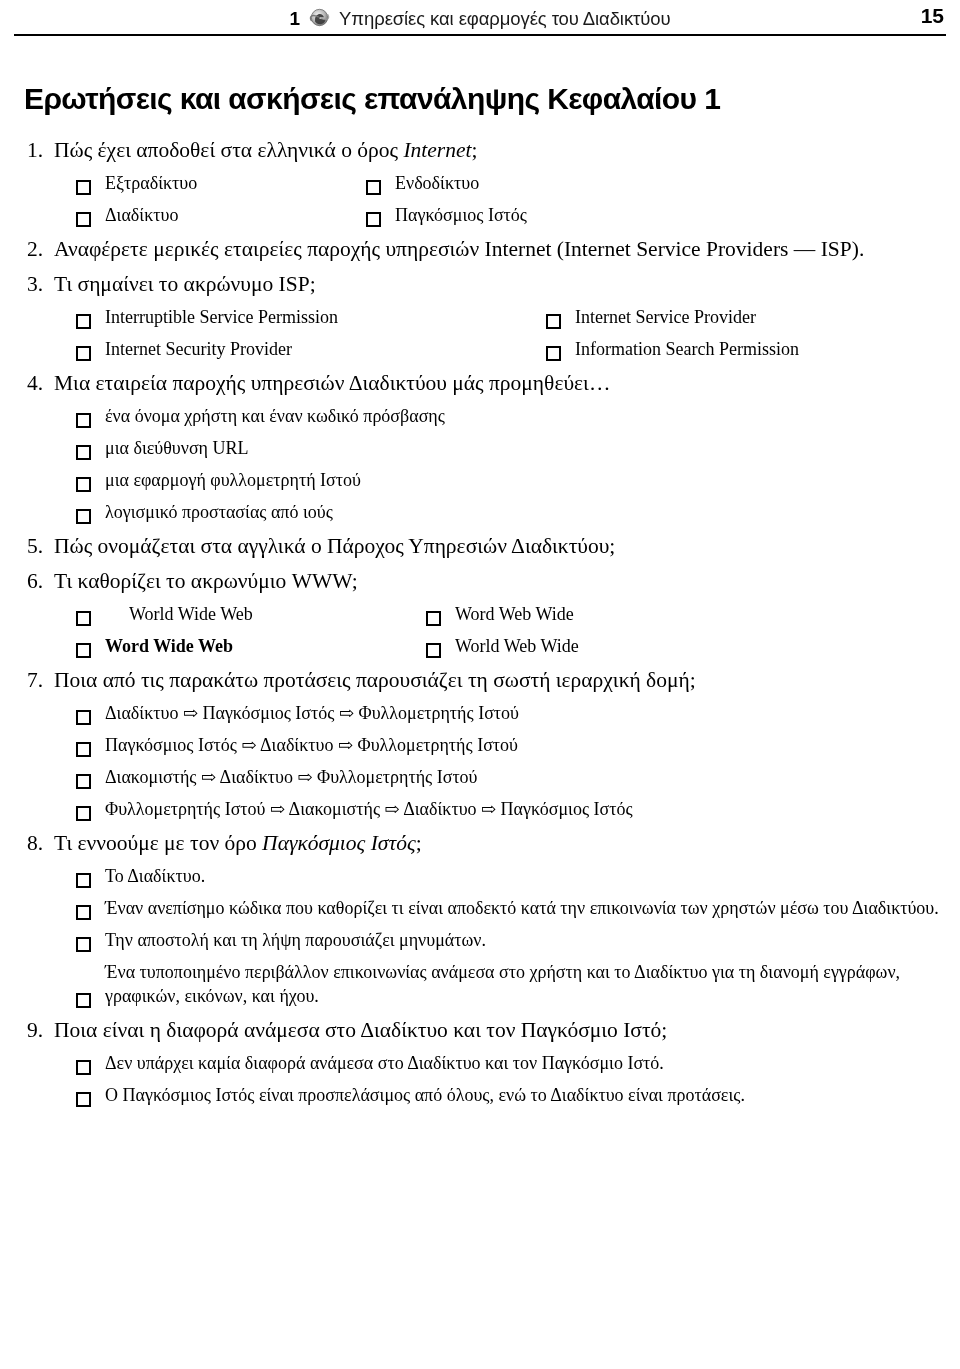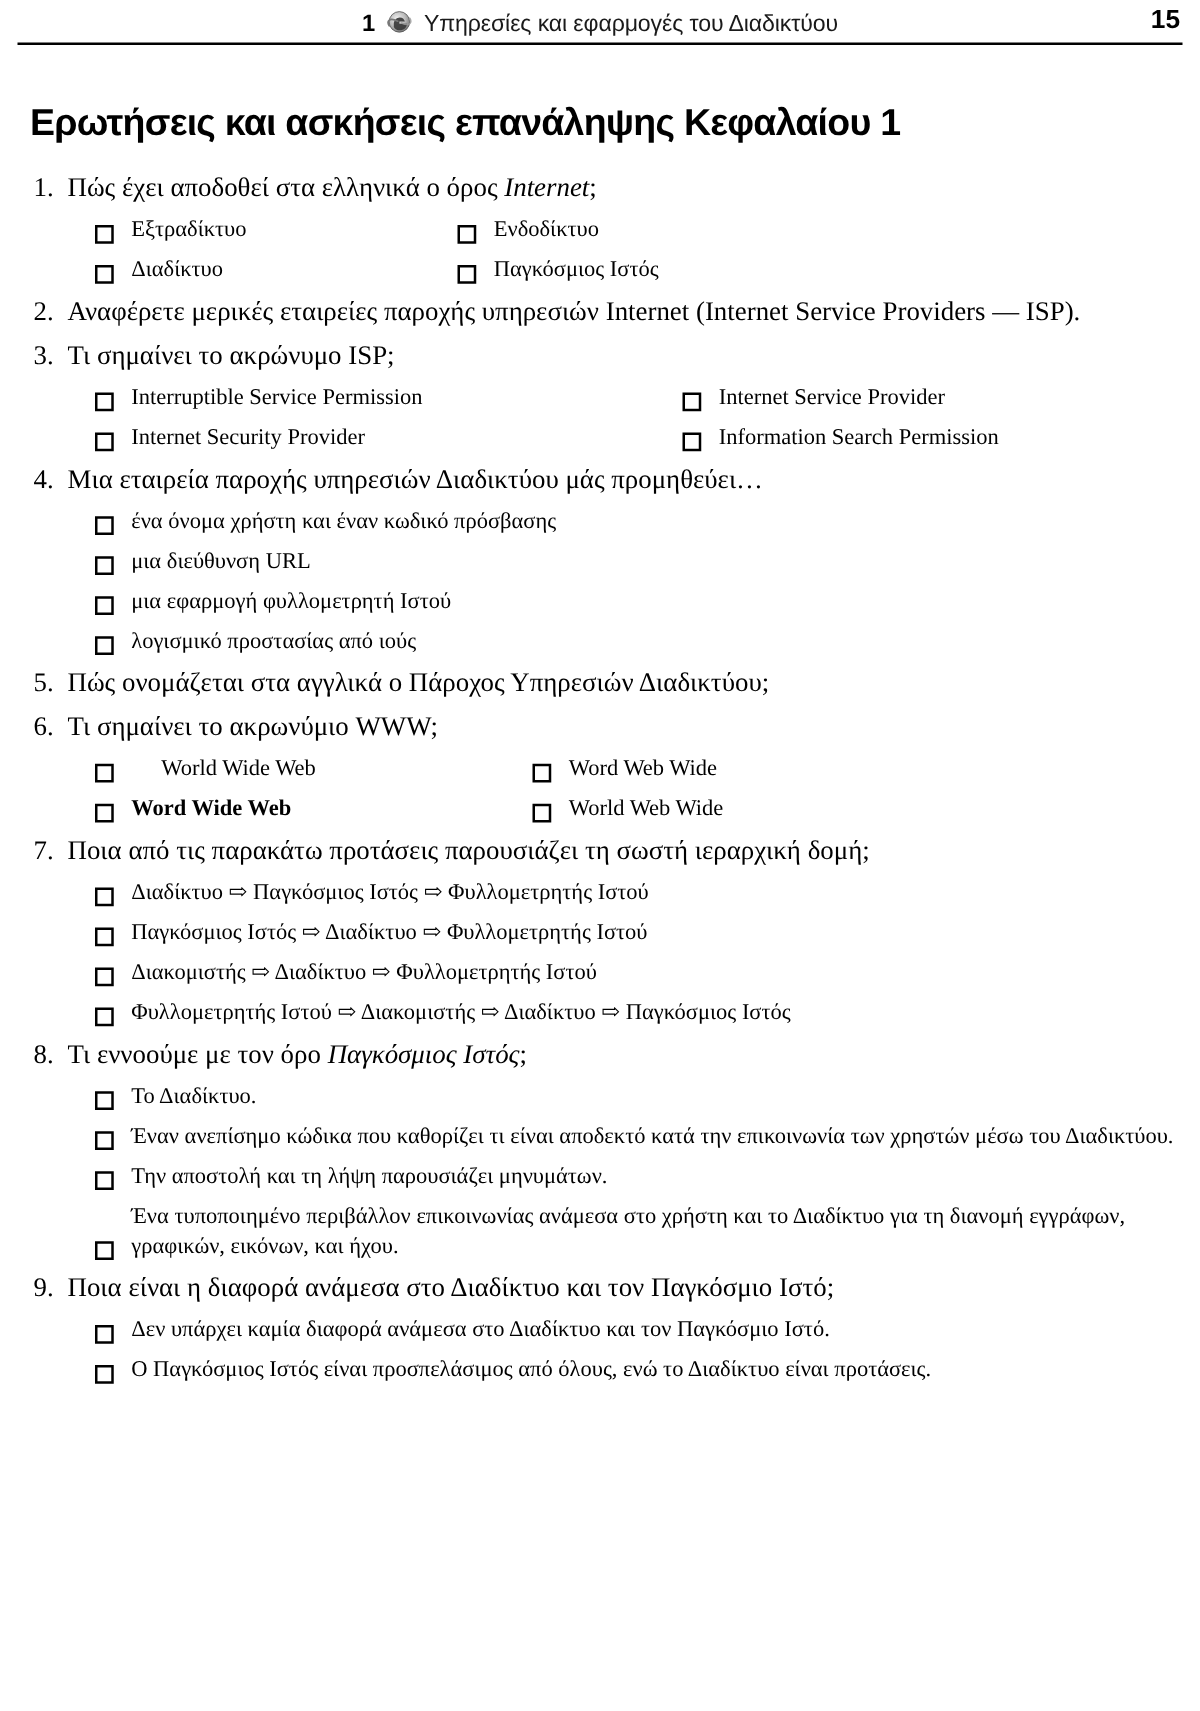--- a/index.html
+++ b/index.html
@@ -259,21 +259,21 @@
             <span class="opt-label">λογισμικό προστασίας από ιούς</span>
           </div>
         </div>
       </div>
       <div class="qitem">
         <span class="qnum">5.</span>
         <span class="qtext">Πώς ονομάζεται στα αγγλικά ο Πάροχος Υπηρεσιών Διαδικτύου;</span>
       </div>
       <div class="qitem">
         <span class="qnum">6.</span>
-        <span class="qtext">Τι σημαίνει το ακρωνύμιο WWW;</span>
+        <span class="qtext">Τι καθορίζει το ακρωνύμιο WWW;</span>
       </div>
       <div class="opt-block ind-1">
         <div class="opt-row">
           <div class="opt col-a" style="width: 350px; gap: 24px;">
             <span class="cbox"></span>
             <span class="opt-label">World Wide Web</span>
           </div>
           <div class="opt col-b">
             <span class="cbox"></span>
             <span class="opt-label">Word Web Wide</span>

